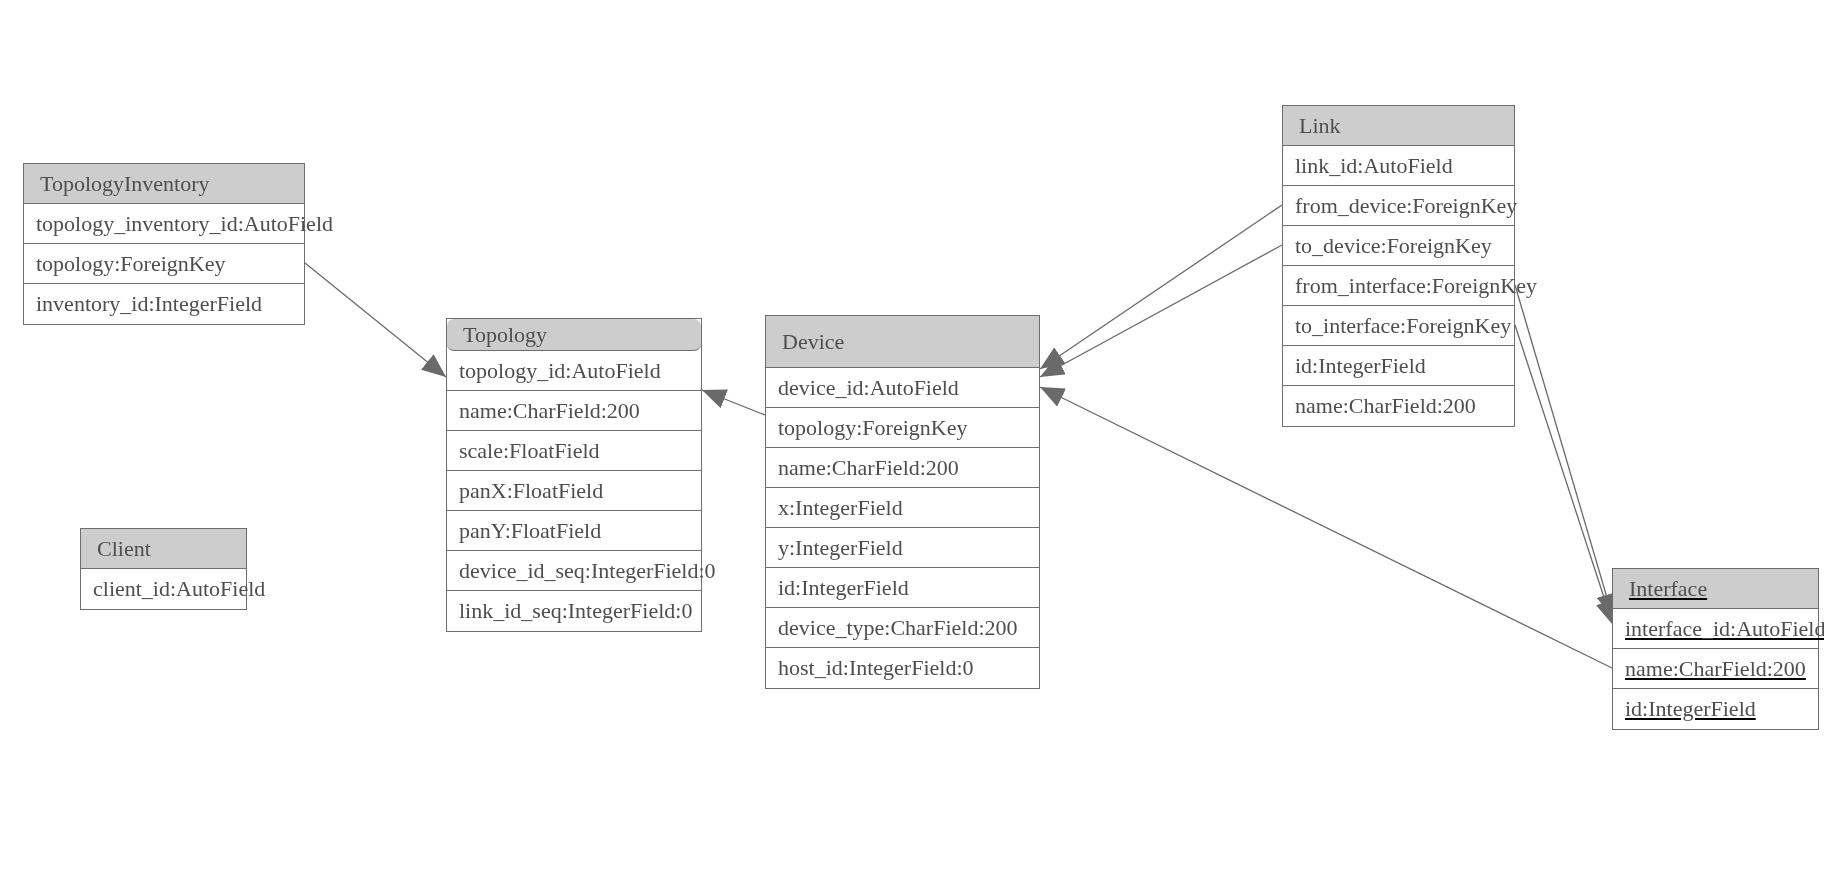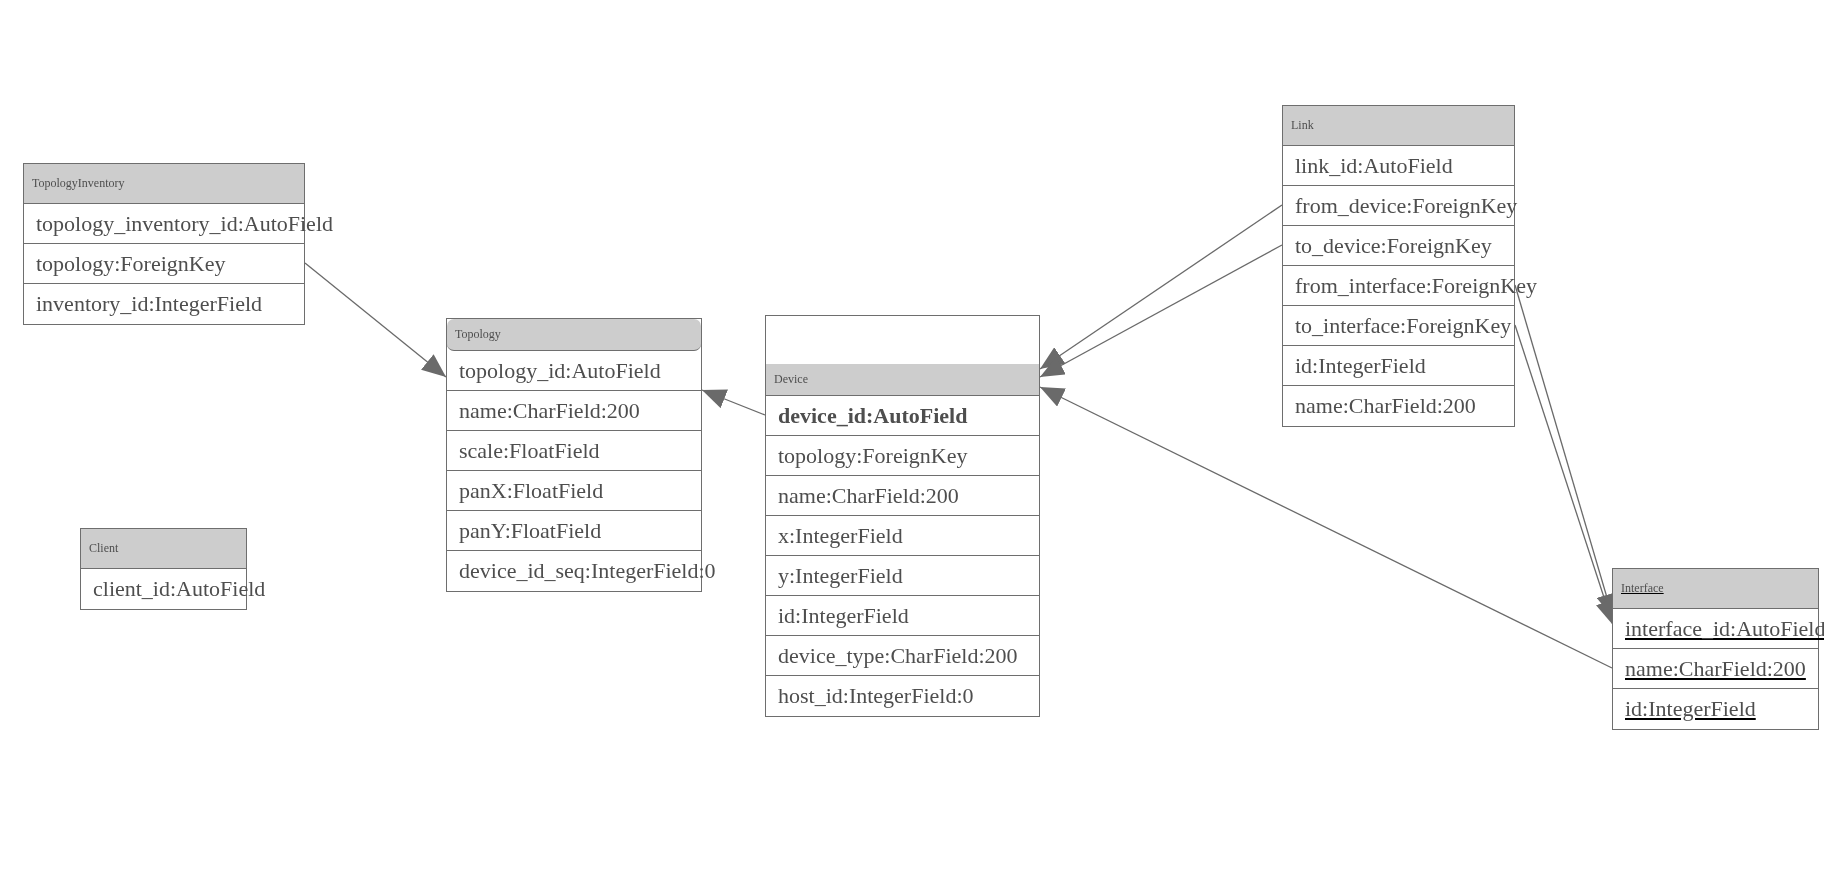--- a/index.html
+++ b/index.html
@@ -15,22 +15,22 @@
   .table {
     position: absolute;
     z-index: 2;
     box-sizing: border-box;
     border: 1px solid var(--border-color, #6e6e6e);
     background: var(--row-bg, #ffffff);
   }
   .table-header {
     box-sizing: border-box;
     display: flex; align-items: center;
-    padding-left: 8px;
-    font-size: 12px;
+    padding-left: 16px;
+    font-size: 22px;
     color: var(--text-color, #4e4e4e);
     background: var(--header-bg, #cdcdcd);
     border-bottom: 1px solid var(--border-color, #6e6e6e);
     white-space: nowrap;
   }
   .table-row {
     box-sizing: border-box;
     display: flex; align-items: center;
     padding-left: 12px;
     font-size: 22px;
@@ -66,28 +66,29 @@
       <div class="table-row" style="height: 40px;">inventory_id:IntegerField</div>
     </div>
     <div class="table" style="left: 446px; top: 318px; width: 256px;">
       <div class="table-header" style="height: 32px; border-radius: 7px;">Topology</div>
       <div class="table-row" style="height: 40px;">topology_id:AutoField</div>
       <div class="table-row" style="height: 40px;">name:CharField:200</div>
       <div class="table-row" style="height: 40px;">scale:FloatField</div>
       <div class="table-row" style="height: 40px;">panX:FloatField</div>
       <div class="table-row" style="height: 40px;">panY:FloatField</div>
       <div class="table-row" style="height: 40px;">device_id_seq:IntegerField:0</div>
+      <div class="table-row" style="height: 40px;">link_id_seq:IntegerField:0</div>
     </div>
     <div class="table" style="left: 80px; top: 528px; width: 167px;">
       <div class="table-header" style="height: 40px;">Client</div>
       <div class="table-row" style="height: 40px;">client_id:AutoField</div>
     </div>
     <div class="table" style="left: 765px; top: 315px; width: 275px;">
-      <div class="table-header" style="height: 32px; margin-top: 48px;">Device</div>
-      <div class="table-row" style="height: 40px; font-weight: bold;">device_id:AutoField</div>
+      <div class="table-header" style="height: 52px;">Device</div>
+      <div class="table-row" style="height: 40px;">device_id:AutoField</div>
       <div class="table-row" style="height: 40px;">topology:ForeignKey</div>
       <div class="table-row" style="height: 40px;">name:CharField:200</div>
       <div class="table-row" style="height: 40px;">x:IntegerField</div>
       <div class="table-row" style="height: 40px;">y:IntegerField</div>
       <div class="table-row" style="height: 40px;">id:IntegerField</div>
       <div class="table-row" style="height: 40px;">device_type:CharField:200</div>
       <div class="table-row" style="height: 40px;">host_id:IntegerField:0</div>
     </div>
     <div class="table" style="left: 1282px; top: 105px; width: 233px;">
       <div class="table-header" style="height: 40px;">Link</div>

